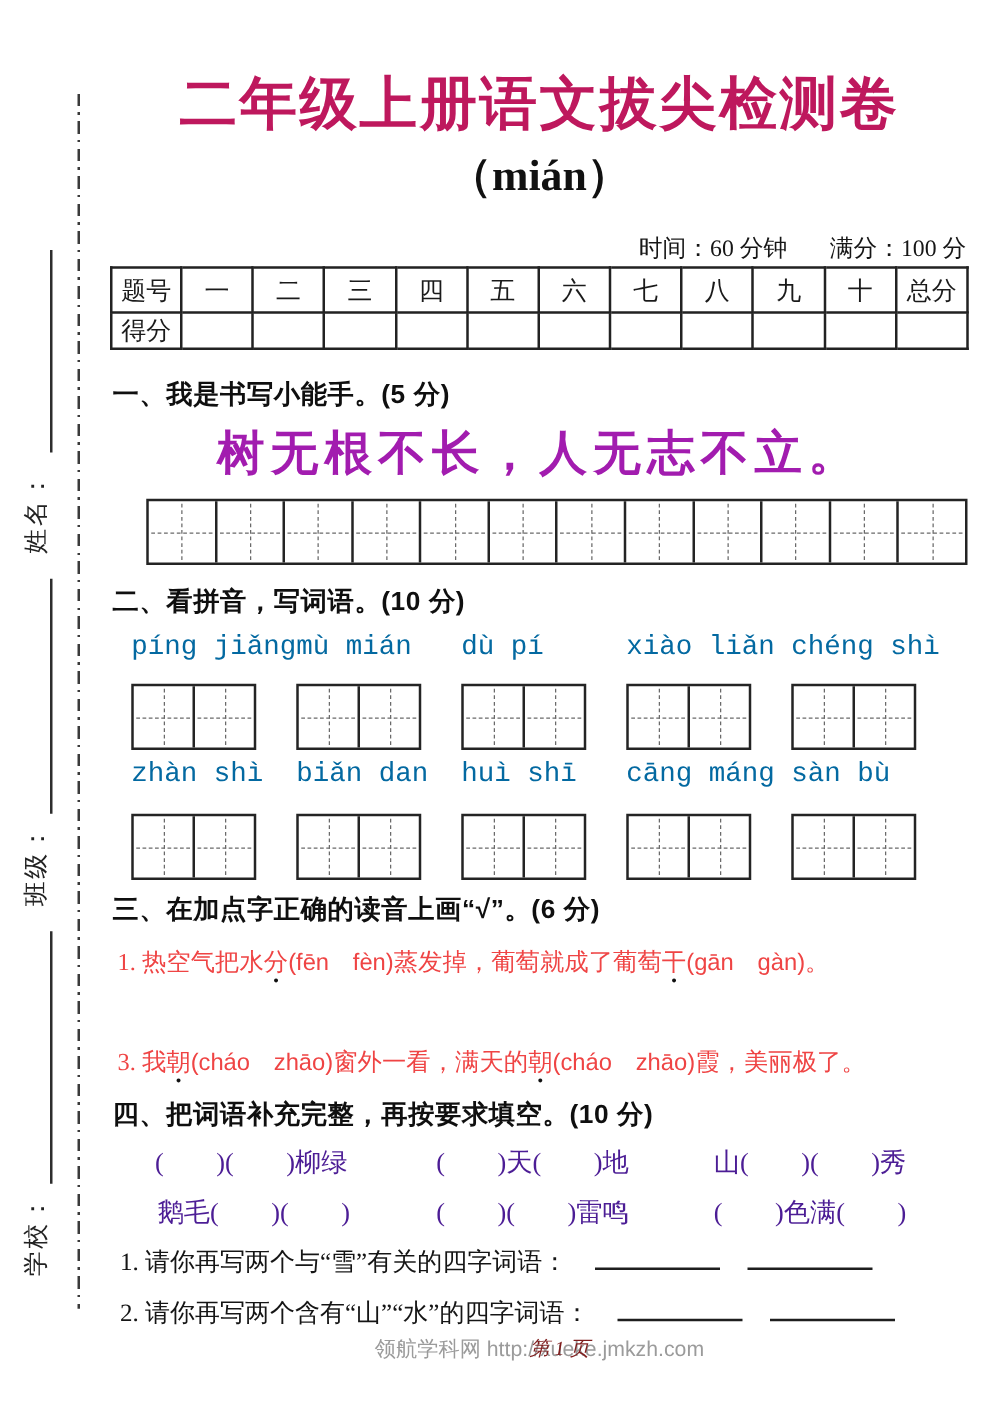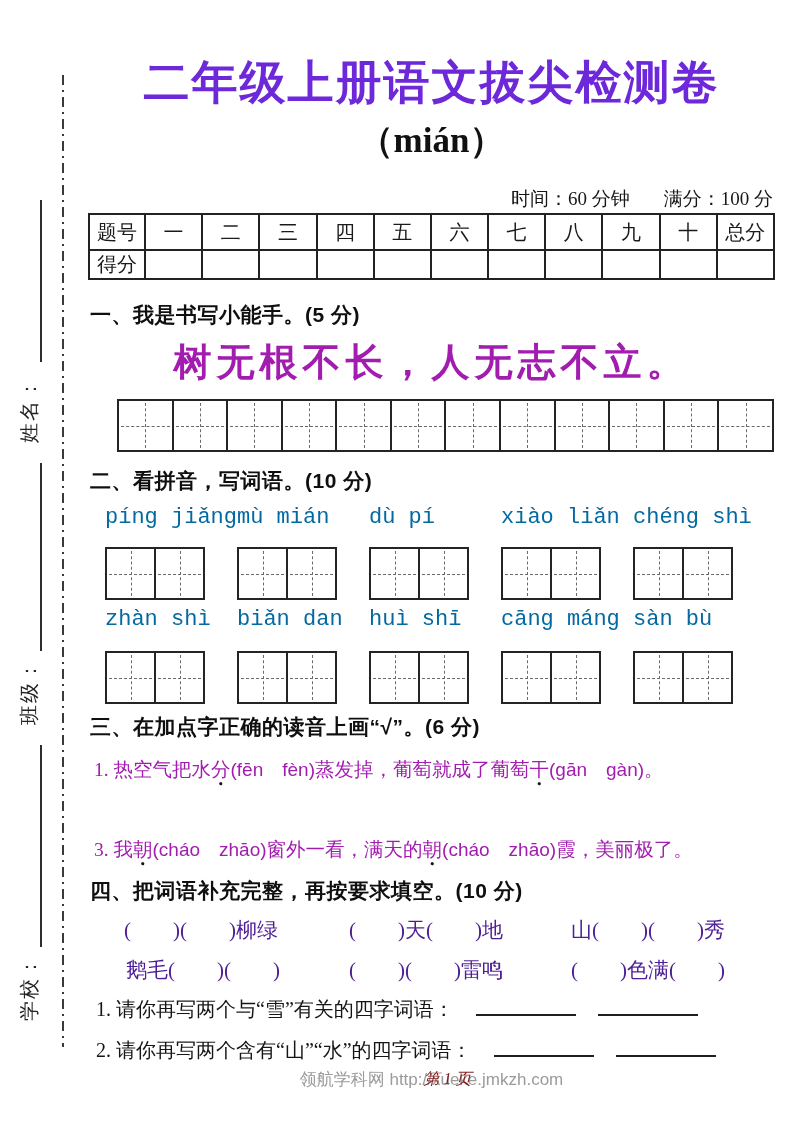--- a/index.html
+++ b/index.html
@@ -30,21 +30,21 @@
   .v-label.n1 { left:29px; top:410px; }
   .v-label.n2 { left:29px; top:692px; }
   .v-label.n3 { left:29px; top:988px; }
 
   
   .main { position:absolute; left:88px; top:0; width:687px; height:1122px; }
   .abs { position:absolute; }
 
   .title {
     top:52px; left:0; width:100%; text-align:center;
-    font-size:46px; font-weight:900; letter-spacing:2px; color:#6d28d9;
+    font-size:46px; font-weight:900; letter-spacing:2px; color:#be185d;
   }
   .subtitle {
     top:117px; left:0; width:100%; text-align:center;
     font-size:35px; font-weight:700; color:#111;
   }
   .meta { top:186px; right:2px; font-size:19px; color:#161616; }
   .meta .gap { display:inline-block; width:34px; }
 
   
   table.score {
@@ -95,21 +95,21 @@
   }
   .word-grid { position:absolute; width:100px; height:53px; }
   .px1 { left:17px; } .px2 { left:149px; } .px3 { left:281px; }
   .px4 { left:413px; } .px5 { left:545px; }
   .py-row-a .py-word { top:505px; }
   .grid-row-a .word-grid { top:547px; }
   .py-row-b .py-word { top:607px; }
   .grid-row-b .word-grid { top:651px; }
 
   
-  .s3-item { left:6px; font-size:19.5px; color:#a21caf; white-space:nowrap; }
+  .s3-item { left:6px; font-size:19.5px; color:#ef4444; white-space:nowrap; }
   .s3-item .py {
     font-family:"Liberation Sans","DejaVu Sans",sans-serif;
     font-size:19px;
   }
   .i1 { top:756px; } .i2 { top:796px; } .i3 { top:836px; }
   .dotted { position:relative; display:inline-block; }
   .dotted::after {
     content:"●"; position:absolute; left:50%; bottom:-0.62em;
     transform:translateX(-50%); font-size:0.38em; color:#111;
   }

